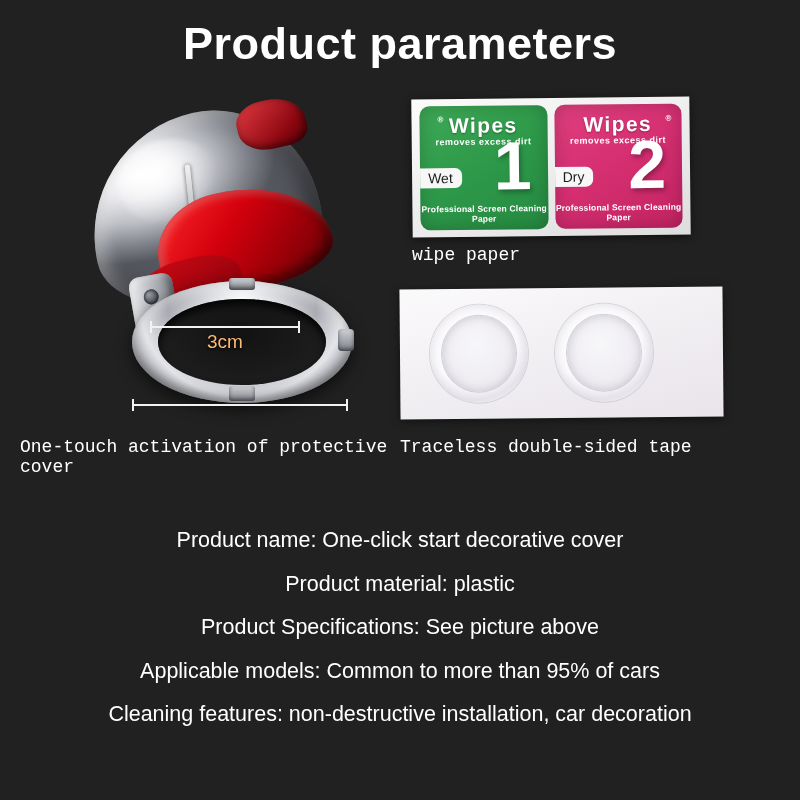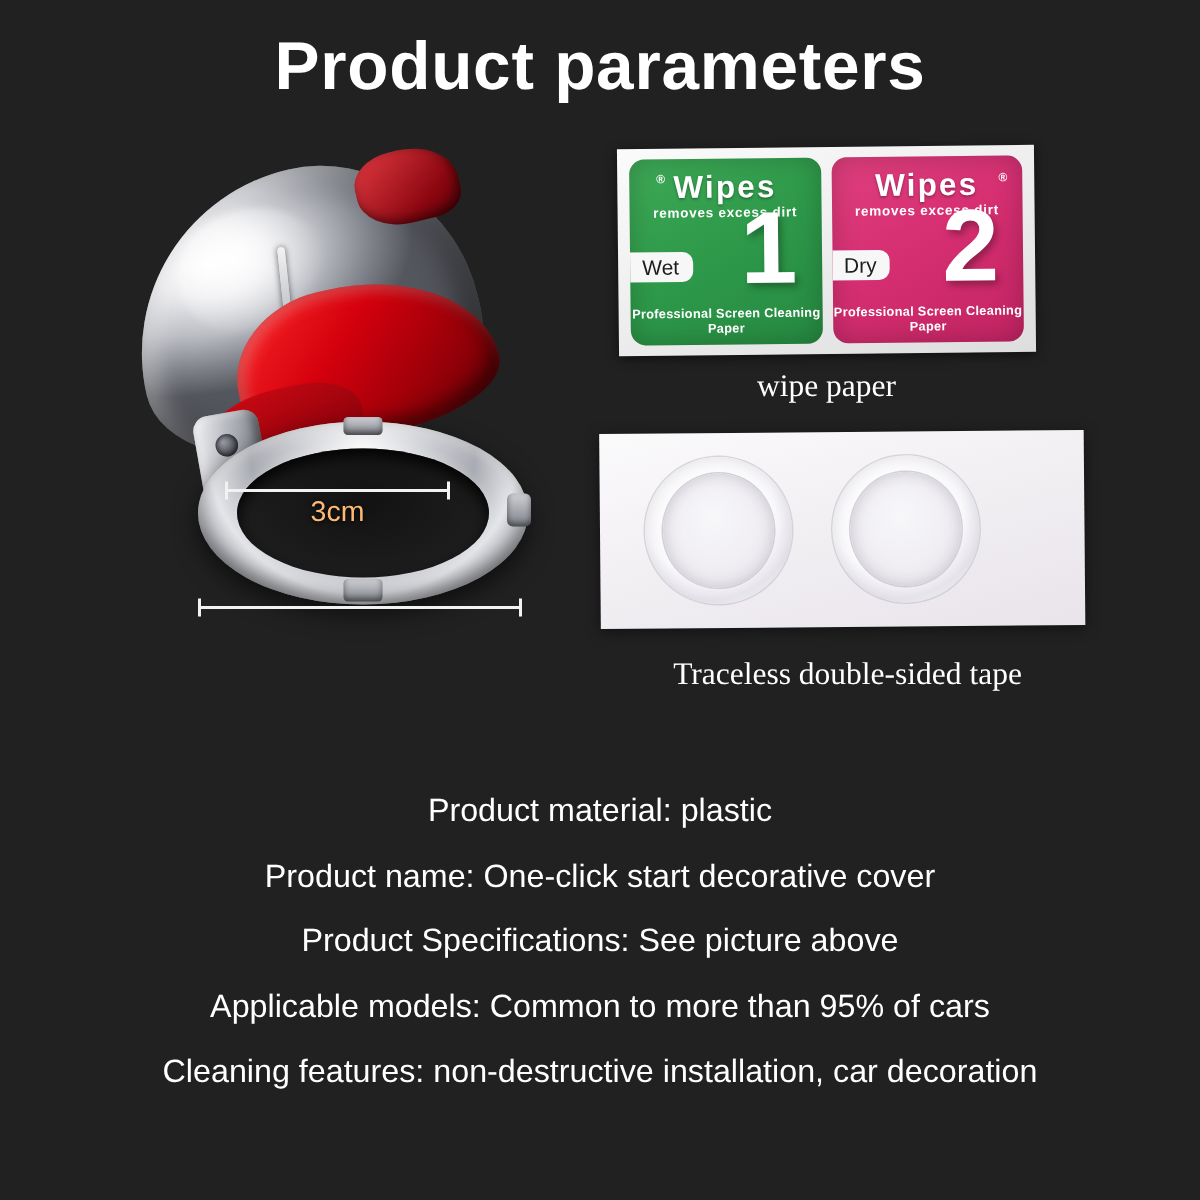--- a/index.html
+++ b/index.html
@@ -112,22 +112,22 @@
     position:absolute; color:#fdba74; font-size:19px; text-align:center;
     font-family:"Liberation Sans", sans-serif;
     text-shadow:0 1px 3px rgba(0,0,0,.95);
   }
   #dim-inner{ left:150px; top:326px; width:150px; }
   #dim-inner-label{ left:150px; top:331px; width:150px; }
   #dim-outer{ left:132px; top:404px; width:216px; }
   #dim-outer-label{ left:132px; top:409px; width:216px; }
 
   .caption{
-    position:absolute; color:#ffffff; font-size:21px; text-align:center;
-    font-family:Liberation Serif, serif;
+    position:absolute; color:#ffffff; font-size:18px; text-align:left;
+    font-family:Liberation Mono, monospace;
   }
   #cap-device{ left:20px; top:437px; width:390px; }
   #cap-wipe{ left:412px; top:245px; width:278px; }
   #cap-tape{ left:400px; top:437px; width:330px; }
 
   
   .wipes-sheet{
     position:absolute; left:412px; top:98px; width:278px; height:138px;
     background:linear-gradient(160deg,#fbfbfb,#ececec 55%,#dddddd);
     padding:7px 8px;
@@ -236,20 +236,21 @@
       <div class="ring-notch n-right"></div>
       <div class="ring-hole"></div>
     </div>
   </div>
 
   <div class="dim" id="dim-inner"></div>
   <div class="dim-label" id="dim-inner-label">3cm</div>
 
   <div class="dim" id="dim-outer"></div>
 
+  <div class="caption" id="cap-device">One-touch activation of protective cover</div>
 
   <div class="wipes-sheet">
 
     <div class="wipe-panel green">
       <div class="wipe-reg left">®</div>
       <div class="wipe-brand">Wipes</div>
       <div class="wipe-sub">removes excess dirt</div>
       <div class="wipe-num">1</div>
       <div class="wipe-tag">Wet</div>
       <div class="wipe-foot">Professional Screen Cleaning Paper</div>
@@ -268,20 +269,20 @@
   <div class="caption" id="cap-wipe">wipe paper</div>
 
   <div class="tape-sheet">
     <div class="tape-ring left"></div>
     <div class="tape-ring right"></div>
   </div>
 
   <div class="caption" id="cap-tape">Traceless double-sided tape</div>
 
   <div class="specs">
+    <div class="spec-line">Product name: One-click start decorative cover</div>
     <div class="spec-line">Product material: plastic</div>
-    <div class="spec-line">Product name: One-click start decorative cover</div>
     <div class="spec-line">Product Specifications: See picture above</div>
     <div class="spec-line">Applicable models: Common to more than 95% of cars</div>
     <div class="spec-line">Cleaning features: non-destructive installation, car decoration</div>
   </div>
 
 </div>
 
 </body></html>

